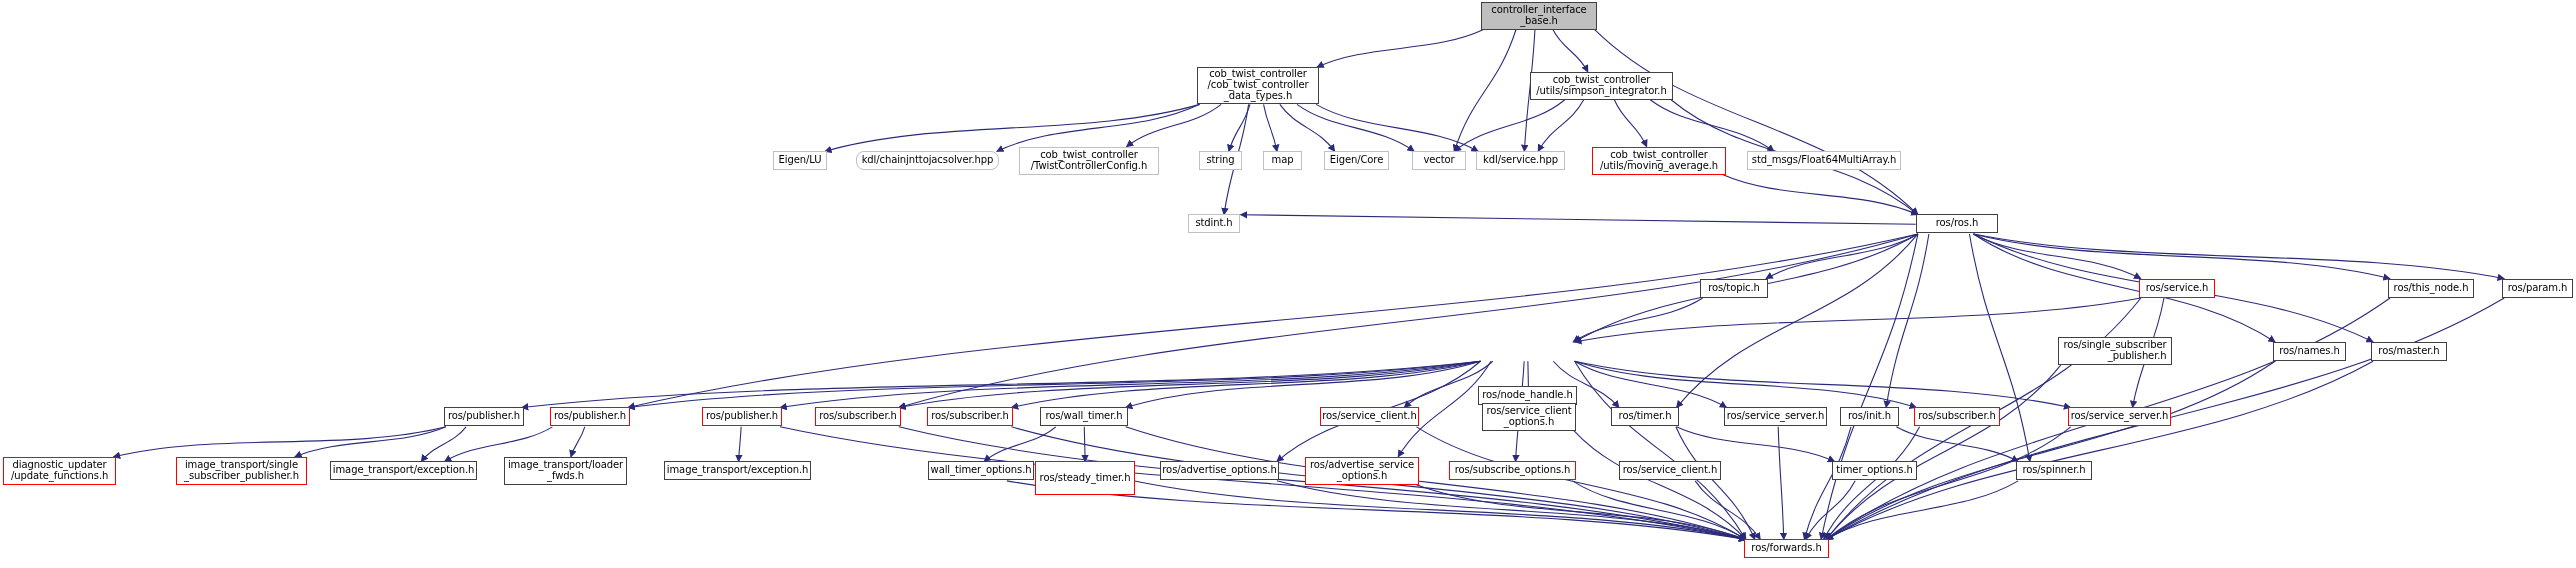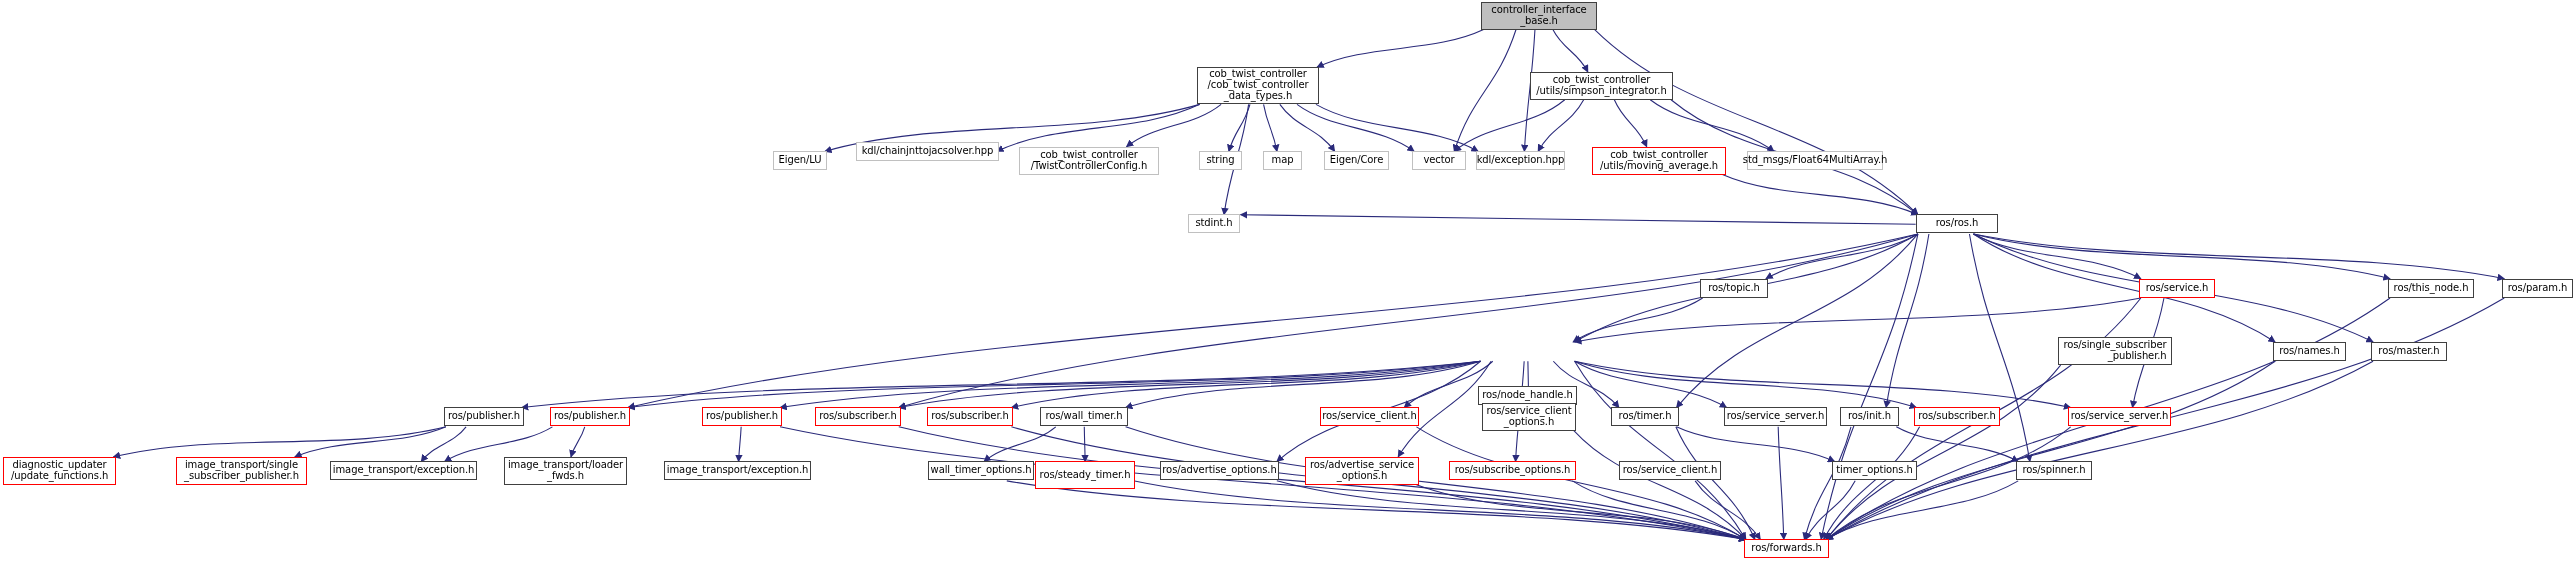--- a/index.html
+++ b/index.html
@@ -153,31 +153,31 @@
   </svg>
   <div id="node-layer">
       <div class="node gray" style="left: 1481px; top: 1.5px; width: 116px; height: 28px;">controller_interface
 _base.h</div>
       <div class="node " style="left: 1197px; top: 67px; width: 122px; height: 37px;">cob_twist_controller
 /cob_twist_controller
 _data_types.h</div>
       <div class="node " style="left: 1530px; top: 72px; width: 143px; height: 28px;">cob_twist_controller
 /utils/simpson_integrator.h</div>
       <div class="node faint" style="left: 773px; top: 151px; width: 54px; height: 19px;">Eigen/LU</div>
-      <div class="node faint" style="left: 856px; top: 142px; width: 143px; height: 19px;">kdl/chainjnttojacsolver.hpp</div>
+      <div class="node faint" style="left: 856px; top: 151px; width: 143px; height: 19px; border-radius: 8px;">kdl/chainjnttojacsolver.hpp</div>
       <div class="node faint" style="left: 1019px; top: 147px; width: 140px; height: 28px;">cob_twist_controller
 /TwistControllerConfig.h</div>
       <div class="node faint" style="left: 1199px; top: 151px; width: 43px; height: 19px;">string</div>
       <div class="node faint" style="left: 1263px; top: 151px; width: 39px; height: 19px;">map</div>
       <div class="node faint" style="left: 1324px; top: 151px; width: 65px; height: 19px;">Eigen/Core</div>
       <div class="node faint" style="left: 1412px; top: 151px; width: 54px; height: 19px;">vector</div>
-      <div class="node faint" style="left: 1476px; top: 151px; width: 89px; height: 19px;">kdl/exception.hpp</div>
+      <div class="node faint" style="left: 1476px; top: 151px; width: 89px; height: 19px;">kdl/service.hpp</div>
       <div class="node red" style="left: 1592px; top: 147px; width: 134px; height: 28px;">cob_twist_controller
 /utils/moving_average.h</div>
-      <div class="node faint" style="left: 1747px; top: 151px; width: 136px; height: 19px;">std_msgs/Float64MultiArray.h</div>
+      <div class="node faint" style="left: 1747px; top: 151px; width: 154px; height: 19px;">std_msgs/Float64MultiArray.h</div>
       <div class="node faint" style="left: 1188px; top: 214px; width: 52px; height: 19px;">stdint.h</div>
       <div class="node " style="left: 1916px; top: 214px; width: 82px; height: 19px;">ros/ros.h</div>
       <div class="node " style="left: 1700px; top: 279px; width: 68px; height: 19px;">ros/topic.h</div>
       <div class="node red" style="left: 2139px; top: 279px; width: 76px; height: 19px;">ros/service.h</div>
       <div class="node " style="left: 2388px; top: 279px; width: 86px; height: 19px;">ros/this_node.h</div>
       <div class="node " style="left: 2502px; top: 279px; width: 71px; height: 19px;">ros/param.h</div>
       <div class="node " style="left: 1478px; top: 342px; width: 99px; height: 19px; margin-top: 44px;">ros/node_handle.h</div>
       <div class="node " style="left: 2058px; top: 337px; width: 114px; height: 28px; text-align: right;">ros/single_subscriber
 _publisher.h</div>
       <div class="node " style="left: 2273px; top: 342px; width: 73px; height: 19px;">ros/names.h</div>
@@ -198,21 +198,21 @@
       <div class="node red" style="left: 2068px; top: 407px; width: 103px; height: 19px;">ros/service_server.h</div>
       <div class="node red" style="left: 3.1px; top: 457px; width: 113px; height: 28px;">diagnostic_updater
 /update_functions.h</div>
       <div class="node red" style="left: 176px; top: 457px; width: 131px; height: 28px;">image_transport/single
 _subscriber_publisher.h</div>
       <div class="node " style="left: 330px; top: 461px; width: 147px; height: 19px;">image_transport/exception.h</div>
       <div class="node " style="left: 504px; top: 457px; width: 123px; height: 28px;">image_transport/loader
 _fwds.h</div>
       <div class="node " style="left: 664px; top: 461px; width: 147px; height: 19px;">image_transport/exception.h</div>
       <div class="node " style="left: 928px; top: 461px; width: 106px; height: 19px;">wall_timer_options.h</div>
-      <div class="node red" style="left: 1035px; top: 461px; width: 100px; height: 28px;">ros/steady_timer.h</div>
+      <div class="node red" style="left: 1035px; top: 461px; width: 100px; height: 34px;">ros/steady_timer.h</div>
       <div class="node " style="left: 1160px; top: 461px; width: 119px; height: 19px;">ros/advertise_options.h</div>
       <div class="node red" style="left: 1305px; top: 457px; width: 114px; height: 28px;">ros/advertise_service
 _options.h</div>
       <div class="node red" style="left: 1449px; top: 461px; width: 127px; height: 19px;">ros/subscribe_options.h</div>
       <div class="node " style="left: 1619px; top: 461px; width: 102px; height: 19px;">ros/service_client.h</div>
       <div class="node " style="left: 1832px; top: 461px; width: 85px; height: 19px;">timer_options.h</div>
       <div class="node " style="left: 2016px; top: 461px; width: 76px; height: 19px;">ros/spinner.h</div>
       <div class="node red" style="left: 1744px; top: 539px; width: 85px; height: 19px;">ros/forwards.h</div>
     </div>
 </div>

